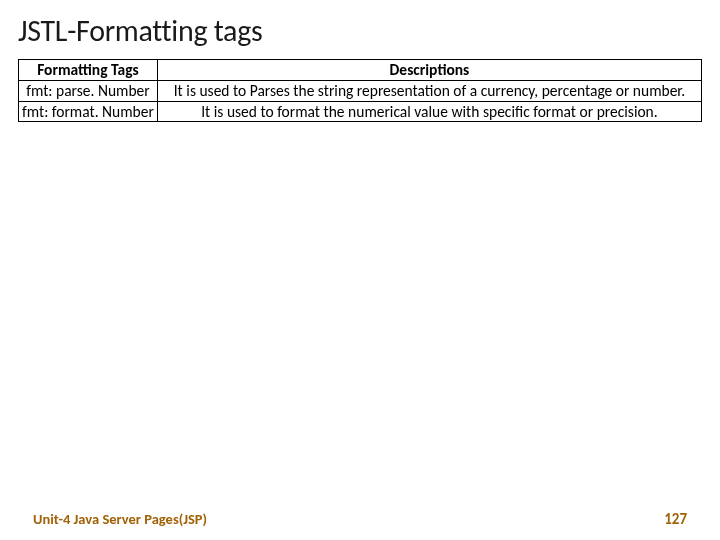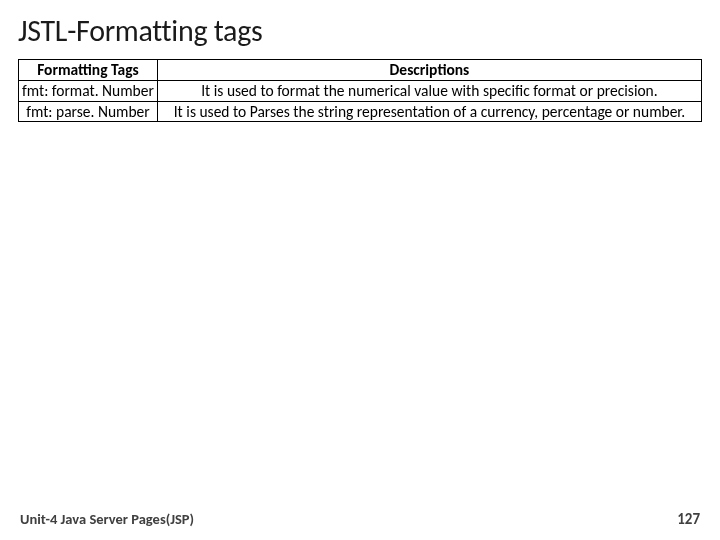--- a/index.html
+++ b/index.html
@@ -43,26 +43,26 @@
   }
   table.fmt td.tagcell {
     white-space: nowrap;
     width: 1%;
   }
   .footer {
     position: absolute;
     left: 0;
     bottom: 12px;
     width: 720px;
-    padding: 0 20px;
+    padding: 0 33px;
     display: flex;
     justify-content: space-between;
     align-items: baseline;
     font-weight: 700;
-    color: #404040;
+    color: #a16207;
   }
   .footer-left { font-size: 14.5px; }
   .footer-center { font-size: 15px; margin-left: 23px; }
   .footer-right { font-size: 14.5px; }
 </style>
 </head>
 <body>
 
 <div class="slide">
 
@@ -70,26 +70,26 @@
 
   <table class="fmt">
     <thead>
       <tr>
         <th>Formatting Tags</th>
         <th>Descriptions</th>
       </tr>
     </thead>
     <tbody>
       <tr>
+        <td class="tagcell">fmt: parse. Number</td>
+        <td>It is used to Parses the string representation of a currency, percentage or number.</td>
+      </tr>
+      <tr>
         <td class="tagcell">fmt: format. Number</td>
         <td>It is used to format the numerical value with specific format or precision.</td>
-      </tr>
-      <tr>
-        <td class="tagcell">fmt: parse. Number</td>
-        <td>It is used to Parses the string representation of a currency, percentage or number.</td>
       </tr>
     </tbody>
   </table>
 
   <div class="footer">
     <span class="footer-left">Unit-4 Java Server Pages(JSP)</span>
     <span class="footer-center">127</span>
   </div>
 
 </div>

